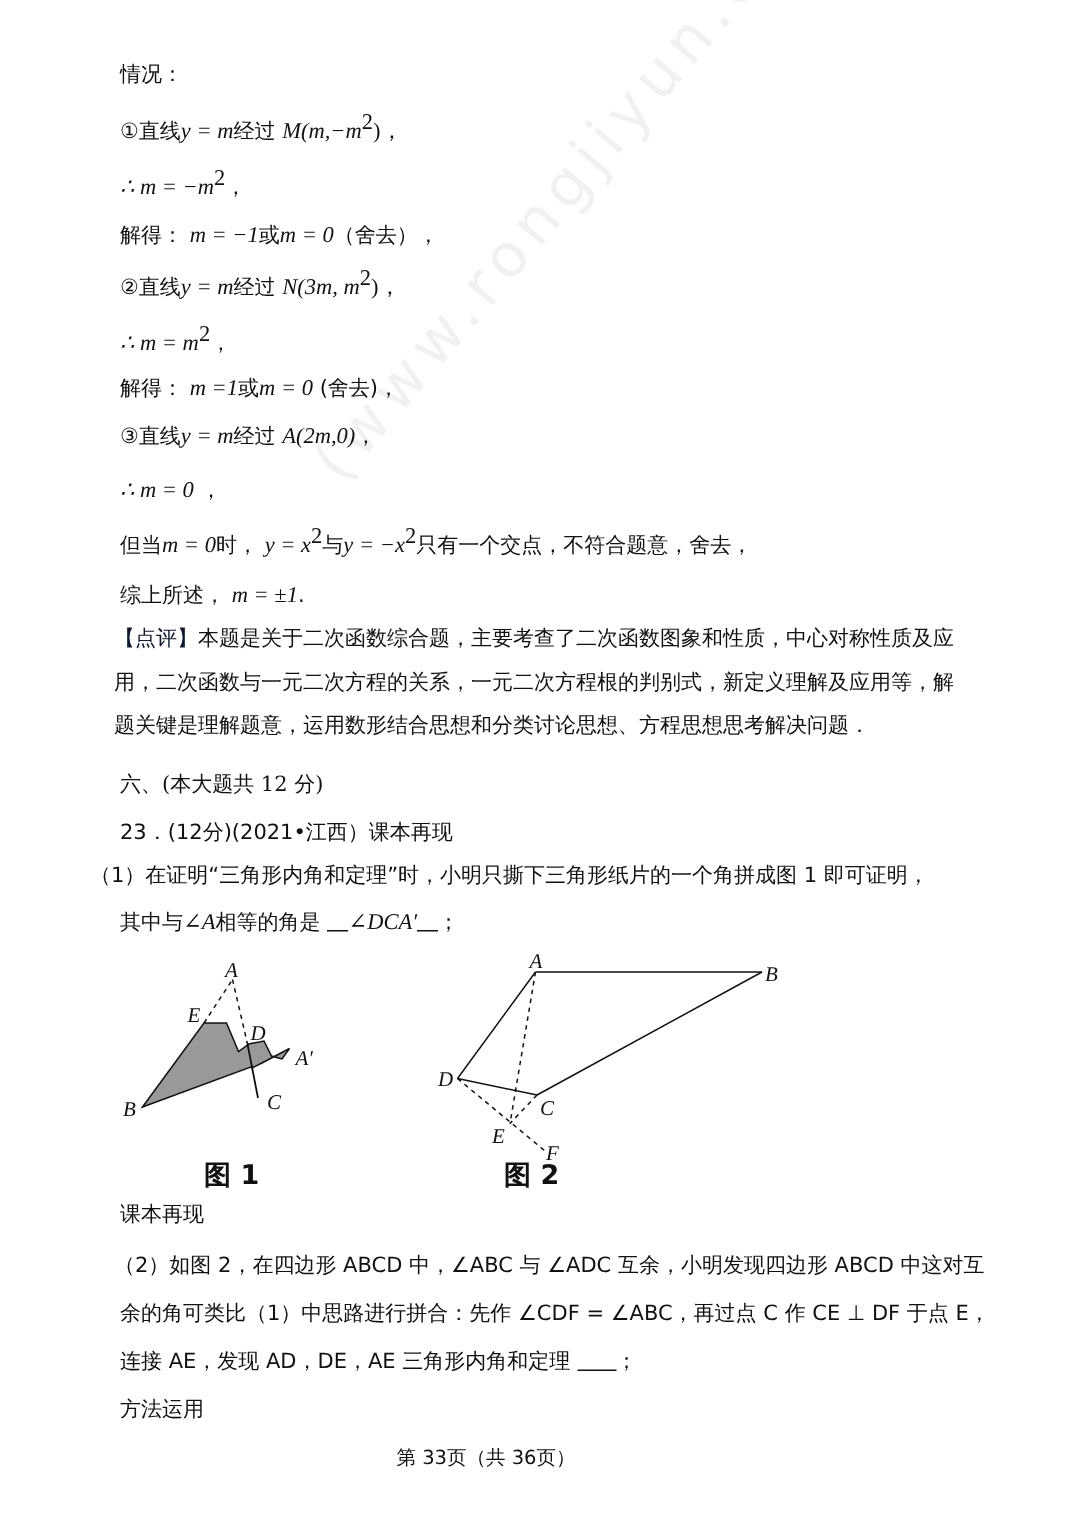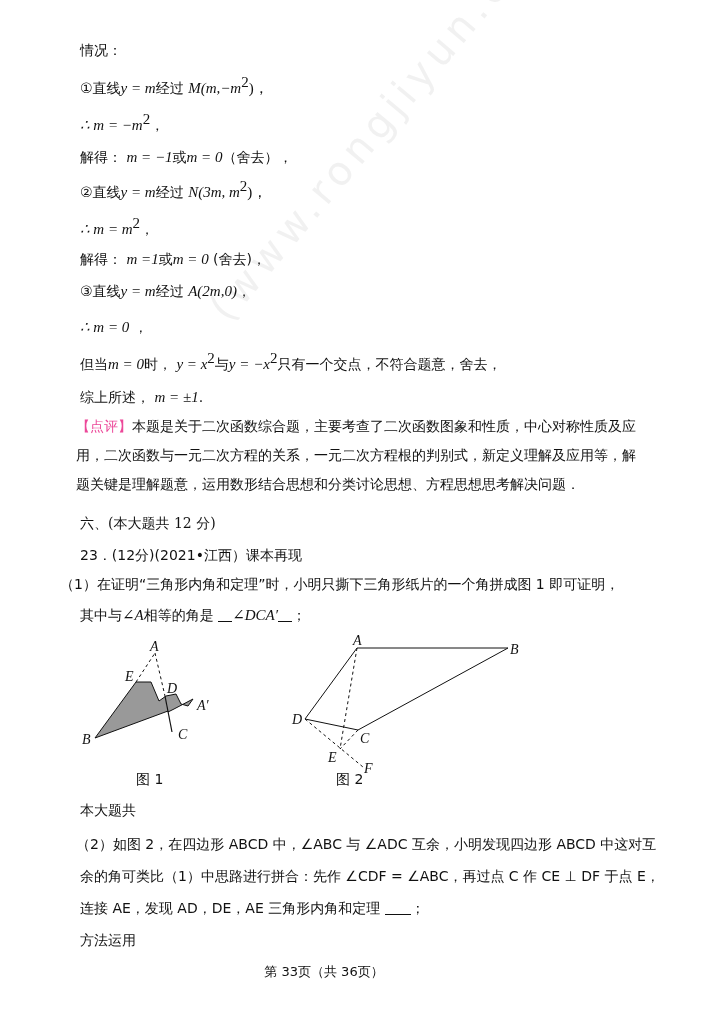--- a/index.html
+++ b/index.html
@@ -2,25 +2,25 @@
 <html><head>
 <meta charset="utf-8">
 <style>
   html, body { margin: 0; padding: 0; background: #ffffff; }
   body { width: 713px; height: 1022px; position: relative; overflow: hidden;
          font-family: "DejaVu Sans", "Liberation Sans", sans-serif; color: #111; }
   .line { position: absolute; left: 80px; font-size: 14px; line-height: 20px; white-space: nowrap; }
   .m { font-family: "Liberation Serif", "DejaVu Serif", serif; font-style: italic; font-size: 15px; }
   .n { font-family: "Liberation Serif", "DejaVu Serif", serif; font-size: 15px; }
   sup { font-size: 9px; vertical-align: 6px; line-height: 0; }
-  .tag { color: #ec4899; }
+  .tag { color: #0f172a; }
   .bold { font-weight: normal; font-family: "DejaVu Serif", "Liberation Serif", serif; }
   .wrap { position: absolute; left: 80px; width: 560px; font-size: 14px; line-height: 29px; }
   .blank { display: inline-block; border-bottom: 1px solid #111; height: 14px; vertical-align: -2px; }
-  .caption { position: absolute; font-size: 14px; }
+  .caption { position: absolute; font-size: 18px; font-weight: bold; }
   .footer { position: absolute; top: 963px; left: 0; width: 648px; text-align: center; font-size: 13px; }
   .watermark { position: absolute; left: 200px; top: 300px; width: 460px; height: 40px;
                transform: rotate(-50deg); transform-origin: left top;
                color: rgba(180,180,180,0.18); font-size: 40px; letter-spacing: 6px; pointer-events: none;
                font-family: "DejaVu Sans", sans-serif; }
   svg text { font-family: "Liberation Serif", "DejaVu Serif", serif; font-style: italic; font-size: 14px; fill: #111; }
 </style>
 </head>
 <body>
 
@@ -110,21 +110,21 @@
   <line x1="78" y1="100" x2="60" y2="119" stroke="#111" stroke-dasharray="3,3"></line>
   <text x="73" y="15">A</text>
   <text x="230" y="24">B</text>
   <text x="80" y="113">C</text>
   <text x="12" y="94">D</text>
   <text x="48" y="132">E</text>
   <text x="84" y="143">F</text>
 </svg>
 <div class="caption" style="left:336px; top:771px">图 2</div>
 
-<div class="line" style="top:800px">本大题共</div>
+<div class="line" style="top:800px">课本再现</div>
 <div class="line" style="top:834px; left:76px">（2）如图 2，在四边形 ABCD 中，∠ABC 与 ∠ADC 互余，小明发现四边形 ABCD 中这对互</div>
 <div class="line" style="top:866px">余的角可类比（1）中思路进行拼合：先作 ∠CDF = ∠ABC，再过点 C 作 CE ⊥ DF 于点 E，</div>
 <div class="line" style="top:898px">
   <span>连接 AE，发现 AD，DE，AE 三角形内角和定理</span>
   <span class="blank" style="width:26px"></span><span>；</span>
 </div>
 <div class="line" style="top:930px">方法运用</div>
 
 <div class="footer">第 33页（共 36页）</div>
 

